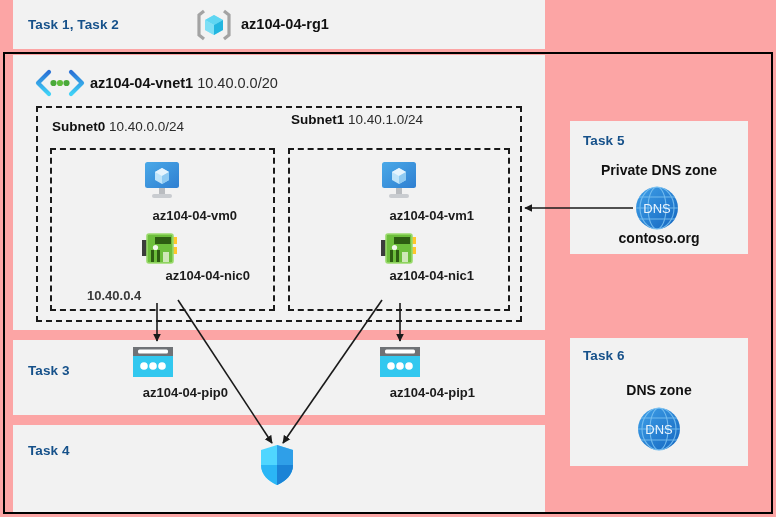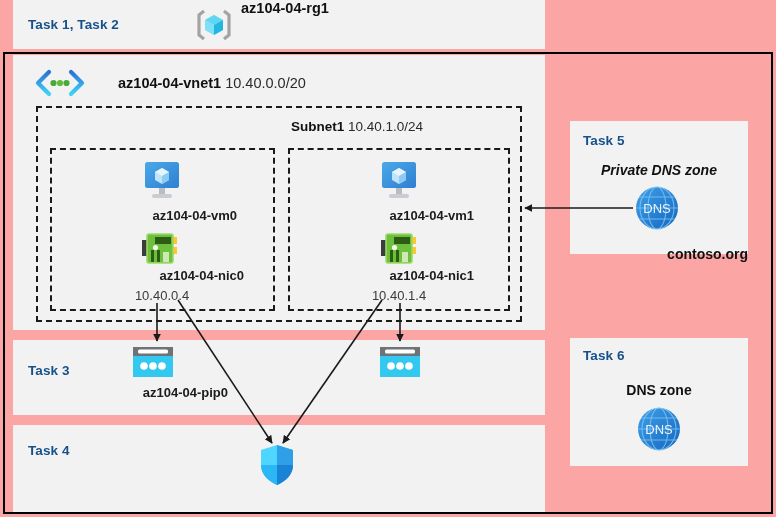--- a/index.html
+++ b/index.html
@@ -10,24 +10,24 @@
   .panel{position:absolute;background:#f2f2f2;box-sizing:border-box;}
   .outer-border{position:absolute;left:3px;top:52px;width:770px;height:462px;
                 border:2px solid #000000;box-sizing:border-box;pointer-events:none;}
 
   .task-label{position:absolute;color:#16518a;font-weight:bold;font-size:13.5px;letter-spacing:.1px;}
 
   .dashbox{position:absolute;border:2px dashed #1a1a1a;box-sizing:border-box;}
 
   .res-name{position:absolute;text-align:right;font-weight:bold;font-size:13px;color:#1b1b1b;
             white-space:nowrap;}
-  .res-sub{position:absolute;text-align:center;font-size:13px;color:#3a3a3a;white-space:nowrap;}
+  .res-sub{position:absolute;text-align:left;font-size:13px;color:#3a3a3a;white-space:nowrap;font-weight:bold;}
   .sub-title{position:absolute;font-size:13.5px;color:#2b2b2b;white-space:nowrap;}
   .sub-title b{color:#111;font-weight:bold;}
-  .vnet-title{position:absolute;font-size:14.5px;color:#2b2b2b;white-space:nowrap;margin-left:28px;}
+  .vnet-title{position:absolute;font-size:14.5px;color:#2b2b2b;white-space:nowrap;}
   .vnet-title b{color:#111;font-weight:bold;}
   .rg-title{position:absolute;font-size:14.5px;font-weight:bold;color:#111;white-space:nowrap;}
 
   .icon{position:absolute;}
   
 
   .center-head{position:absolute;text-align:center;font-weight:bold;font-size:14px;color:#111;
                white-space:nowrap;}
   svg{display:block;overflow:visible;}
   .edges{position:absolute;left:0;top:0;width:776px;height:517px;pointer-events:none;}
@@ -45,21 +45,21 @@
     <svg width="36" height="36" viewBox="0 0 36 36">
       <path d="M8 4 L3 8 L3 28 L8 32" fill="none" stroke="#a3a3a3" stroke-width="3.2"></path>
       <path d="M28 4 L33 8 L33 28 L28 32" fill="none" stroke="#a3a3a3" stroke-width="3.2"></path>
       <polygon points="18,8 27,13 27,23 18,28 9,23 9,13" fill="#9fe6f7"></polygon>
       <polygon points="18,8 27,13 18,18 9,13" fill="#5fd6f2"></polygon>
       <polygon points="18,18 27,13 27,23 18,28" fill="#23b6e0"></polygon>
       <polygon points="18,18 9,13 9,23 18,28" fill="#7fdff5"></polygon>
     </svg>
   </div>
 
-  <div class="rg-title" style="left:241px;top:0;">az104-04-rg1</div>
+  <div class="rg-title" style="left:241px;top:16px;">az104-04-rg1</div>
 
   <div class="outer-border"></div>
 
   <div class="panel" style="left:13px;top:55px;width:532px;height:275px;"></div>
 
   <div class="icon" style="left:36px;top:70px;width:48px;height:26px;">
     <svg width="48" height="26" viewBox="0 0 48 26">
       <defs>
         <linearGradient id="vnetg1" x1="0" y1="0" x2="0" y2="1">
           <stop offset="0" stop-color="#2a72d6"></stop>
@@ -74,20 +74,24 @@
     </svg>
   </div>
 
   <div class="vnet-title" style="left:90px;top:75px;">
     <b>az104-04-vnet1</b>
     <span>10.40.0.0/20</span>
   </div>
 
   <div class="dashbox" style="left:36px;top:106px;width:486px;height:216px;"></div>
 
+  <div class="sub-title" style="left:52px;top:119px;">
+    <b>Subnet0</b>
+    <span>10.40.0.0/24</span>
+  </div>
   <div class="dashbox" style="left:50px;top:148px;width:225px;height:163px;"></div>
 
   <div class="icon" style="left:138px;top:160px;width:48px;height:44px;">
     <svg width="48" height="44" viewBox="0 0 48 44">
       <defs>
         <linearGradient id="vmg0" x1="0" y1="0" x2="1" y2="1">
           <stop offset="0" stop-color="#4aa9e8"></stop>
             <stop offset="1" stop-color="#2f7fd1"></stop>
         </linearGradient>
       </defs>
@@ -108,24 +112,24 @@
       <rect x="29" y="15" width="6" height="7" fill="#ffc72c"></rect>
       <rect x="5" y="2" width="26" height="29" rx="2" fill="#6dbf3c"></rect>
       <rect x="5" y="2" width="26" height="29" rx="2" fill="none" stroke="#9ada6c" stroke-width="1.6"></rect>
       <rect x="13" y="5" width="16" height="7" fill="#2d5d12"></rect>
       <rect x="9" y="18" width="3" height="12" fill="#2d5d12"></rect>
       <rect x="15" y="18" width="3" height="12" fill="#2d5d12"></rect>
       <rect x="21" y="20" width="6" height="10" fill="#cfe8b8"></rect>
       <circle cx="13.5" cy="15.5" r="2.6" fill="#f2f7ee"></circle>
     </svg>
   </div>
-  <div class="res-name" style="left:94px;top:268px;width:150px;">az104-04-nic0</div>
+  <div class="res-name" style="left:100px;top:268px;width:150px;">az104-04-nic0</div>
   <div class="res-sub" style="left:87px;top:288px;width:150px;">10.40.0.4</div>
 
-  <div class="sub-title" style="left:291px;top:119px;">
+  <div class="sub-title" style="left:291px;top:112px;">
     <b>Subnet1</b>
     <span>10.40.1.0/24</span>
   </div>
   <div class="dashbox" style="left:288px;top:148px;width:222px;height:163px;"></div>
 
   <div class="icon" style="left:375px;top:160px;width:48px;height:44px;">
     <svg width="48" height="44" viewBox="0 0 48 44">
       <defs>
         <linearGradient id="vmg1" x1="0" y1="0" x2="1" y2="1">
           <stop offset="0" stop-color="#4aa9e8"></stop>
@@ -150,21 +154,20 @@
       <rect x="5" y="2" width="26" height="29" rx="2" fill="#6dbf3c"></rect>
       <rect x="5" y="2" width="26" height="29" rx="2" fill="none" stroke="#9ada6c" stroke-width="1.6"></rect>
       <rect x="13" y="5" width="16" height="7" fill="#2d5d12"></rect>
       <rect x="9" y="18" width="3" height="12" fill="#2d5d12"></rect>
       <rect x="15" y="18" width="3" height="12" fill="#2d5d12"></rect>
       <rect x="21" y="20" width="6" height="10" fill="#cfe8b8"></rect>
       <circle cx="13.5" cy="15.5" r="2.6" fill="#f2f7ee"></circle>
     </svg>
   </div>
   <div class="res-name" style="left:324px;top:268px;width:150px;">az104-04-nic1</div>
-  <div class="res-sub" style="left:324px;top:288px;width:150px;">10.40.1.4</div>
 
   <div class="panel" style="left:13px;top:340px;width:532px;height:75px;"></div>
   <div class="task-label" style="left:28px;top:350px;margin-top:13px;">Task 3</div>
 
   <div class="icon" style="left:131px;top:345px;width:44px;height:36px;">
     <svg width="44" height="36" viewBox="0 0 44 36">
       <rect x="2" y="2" width="40" height="9" fill="#6f7276"></rect>
       <rect x="7" y="4.5" width="30" height="4" rx="1.5" fill="#ffffff"></rect>
       <rect x="2" y="11" width="40" height="21" fill="#32c8ef"></rect>
       <circle cx="13" cy="21" r="3.8" fill="#ffffff"></circle>
@@ -177,57 +180,58 @@
   <div class="icon" style="left:378px;top:345px;width:44px;height:36px;">
     <svg width="44" height="36" viewBox="0 0 44 36">
       <rect x="2" y="2" width="40" height="9" fill="#6f7276"></rect>
       <rect x="7" y="4.5" width="30" height="4" rx="1.5" fill="#ffffff"></rect>
       <rect x="2" y="11" width="40" height="21" fill="#32c8ef"></rect>
       <circle cx="13" cy="21" r="3.8" fill="#ffffff"></circle>
       <circle cx="22" cy="21" r="3.8" fill="#ffffff"></circle>
       <circle cx="31" cy="21" r="3.8" fill="#ffffff"></circle>
     </svg>
   </div>
+  <div class="res-name" style="left:325px;top:385px;width:150px;">az104-04-pip1</div>
 
   <div class="panel" style="left:13px;top:425px;width:532px;height:87px;"></div>
   <div class="task-label" style="left:28px;top:443px;">Task 4</div>
 
   <div class="icon" style="left:258px;top:443px;width:38px;height:44px;">
     <svg width="38" height="44" viewBox="0 0 38 44">
       <path d="M19 2 L35 7 L35 22 C35 32 27 38.5 19 42 C11 38.5 3 32 3 22 L3 7 Z" fill="#4fd6ff"></path>
       <path d="M19 2 L35 7 L35 22 C35 32 27 38.5 19 42 L19 2 Z" fill="#2f9fe8"></path>
       <path d="M19 22 L35 22 C35 32 27 38.5 19 42 Z" fill="#1b83d6"></path>
       <path d="M19 22 L3 22 C3 32 11 38.5 19 42 Z" fill="#2bb6f5"></path>
     </svg>
   </div>
 
   <div class="panel" style="left:570px;top:121px;width:178px;height:133px;"></div>
   <div class="task-label" style="left:583px;top:133px;">Task 5</div>
-  <div class="center-head" style="left:570px;top:162px;width:178px;font-style:italic;">Private DNS zone</div>
+  <div class="center-head" style="left:570px;top:162px;width:178px;">Private DNS zone</div>
 
   <div class="icon" style="left:633px;top:184px;width:48px;height:48px;">
     <svg width="48" height="48" viewBox="0 0 48 48">
       <defs>
         <linearGradient id="dnsg5" x1="0" y1="0" x2="1" y2="1">
           <stop offset="0" stop-color="#3fa0e8"></stop>
             <stop offset="1" stop-color="#1466c0"></stop>
         </linearGradient>
       </defs>
       <circle cx="24" cy="24" r="21" fill="url(#dnsg5)"></circle>
       <g fill="none" stroke="#7fc4f2" stroke-width="1.1" opacity=".85">
         <ellipse cx="24" cy="24" rx="9" ry="21"></ellipse>
         <ellipse cx="24" cy="24" rx="17" ry="21"></ellipse>
         <line x1="3" y1="24" x2="45" y2="24"></line>
         <path d="M6 13 H42"></path>
           <path d="M6 35 H42"></path>
       </g>
       <text x="24" y="29" text-anchor="middle" fill="#eaf4fd" font-family="Liberation Sans, sans-serif" font-size="13">DNS</text>
     </svg>
   </div>
-  <div class="center-head" style="left:570px;top:246px;width:178px;text-align:right;">contoso.org</div>
+  <div class="center-head" style="left:570px;top:230px;width:178px;">contoso.org</div>
 
   <div class="panel" style="left:570px;top:338px;width:178px;height:128px;"></div>
   <div class="task-label" style="left:583px;top:348px;">Task 6</div>
   <div class="center-head" style="left:570px;top:382px;width:178px;">DNS zone</div>
 
   <div class="icon" style="left:635px;top:405px;width:48px;height:48px;">
     <svg width="48" height="48" viewBox="0 0 48 48">
       <defs>
         <linearGradient id="dnsg6" x1="0" y1="0" x2="1" y2="1">
           <stop offset="0" stop-color="#3fa0e8"></stop>

